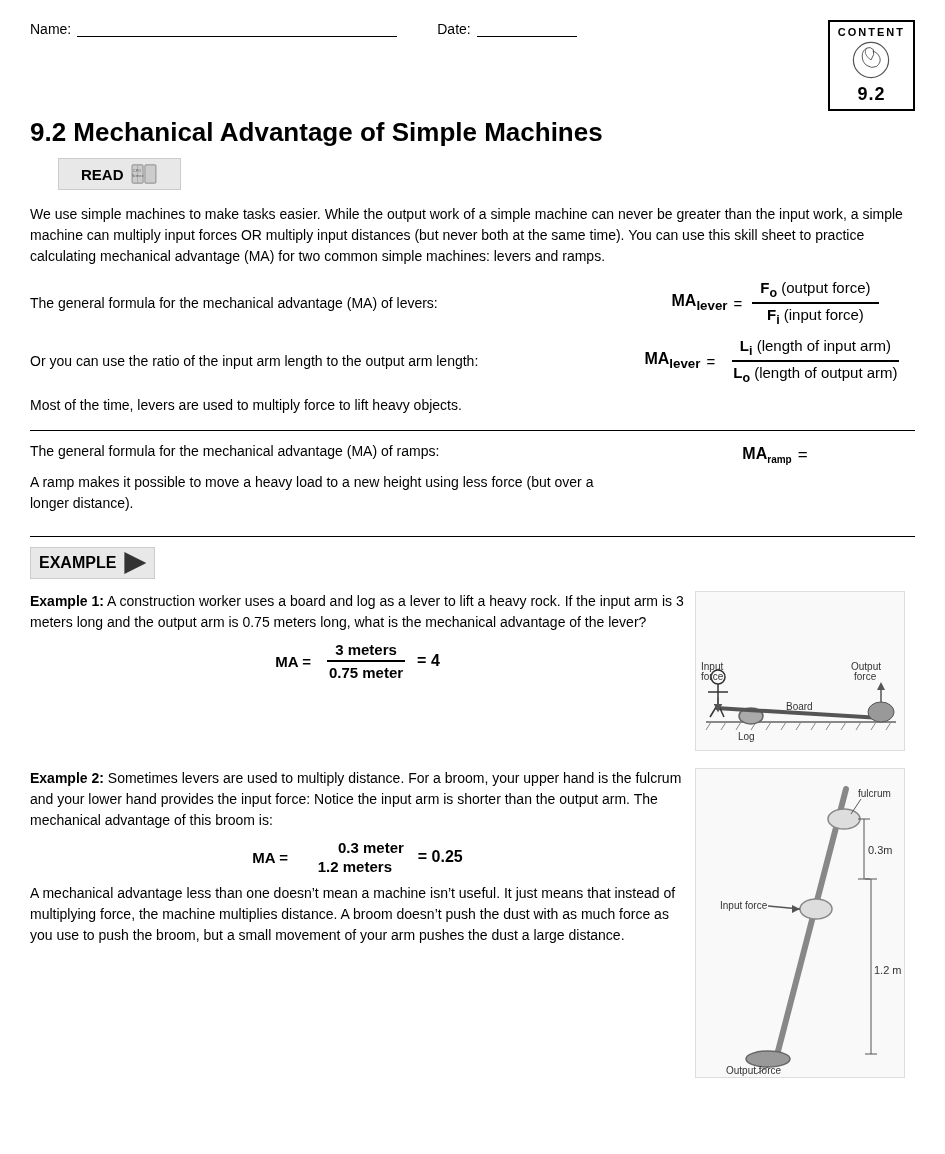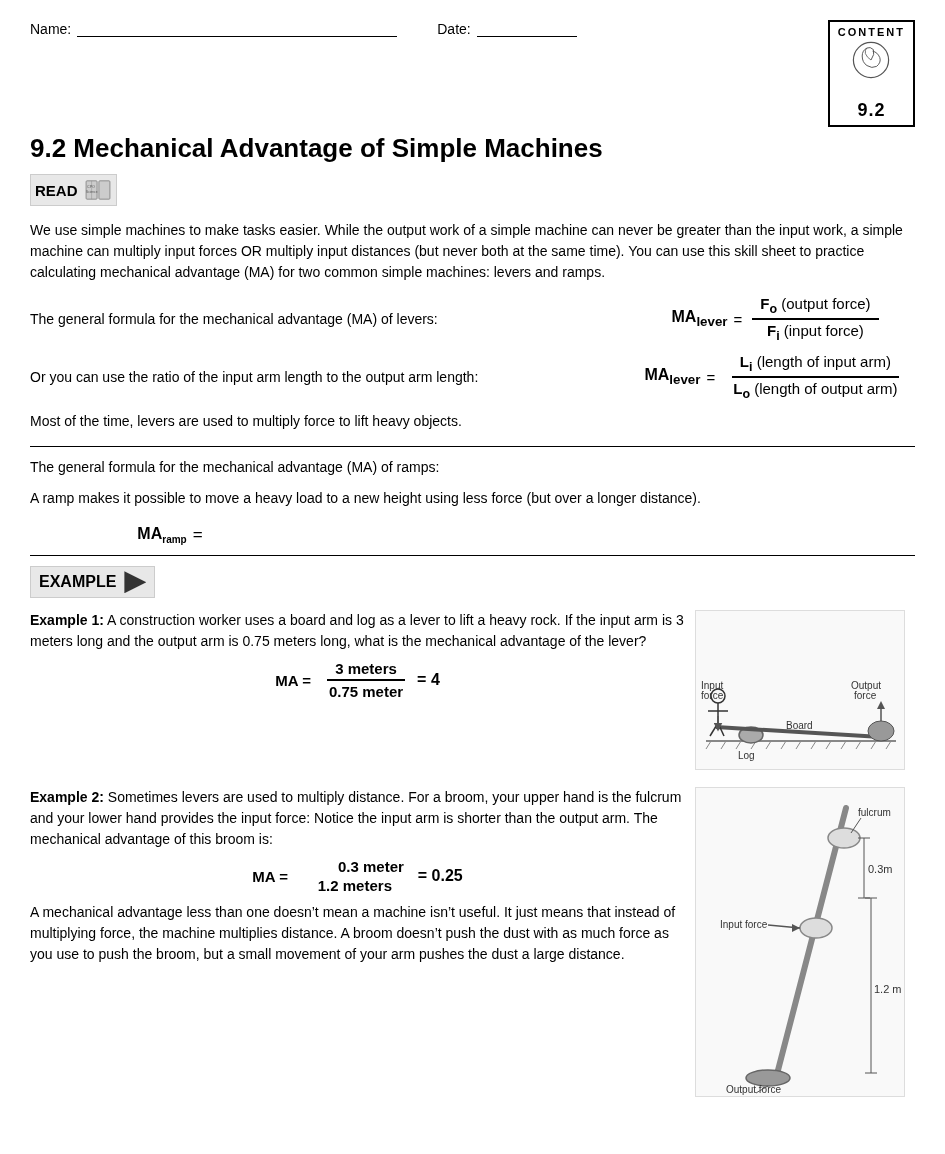--- a/index.html
+++ b/index.html
@@ -42,41 +42,42 @@
       padding: 4px 8px;
       font-size: 11px;
       font-weight: bold;
       letter-spacing: 1px;
       min-width: 70px;
       text-align: center;
     }
     .content-badge .badge-num {
       font-size: 18px;
       font-weight: bold;
-      margin-top: 18px;
+      margin-top: 2px;
     }
     .shell-icon {
       width: 40px;
       height: 40px;
       margin: 2px 0;
     }
     .page-title {
       font-size: 26px;
       font-weight: bold;
       margin-bottom: 10px;
     }
     .read-bar {
       display: flex;
       align-items: center;
       gap: 6px;
       background: #e8e8e8;
-      padding: 4px 4px;
+      padding: 4px 22px;
       display: inline-flex;
       margin-bottom: 14px;
       border: 1px solid #ccc;
+      margin-left: 28px;
     }
     .read-label {
       font-weight: bold;
       font-size: 15px;
     }
     .book-icon {
       width: 28px;
       height: 22px;
     }
     .intro-text {
@@ -123,21 +124,20 @@
     .formula-inline {
       display: flex;
       align-items: center;
       gap: 6px;
       justify-content: center;
     }
     .ramp-formula-section {
       display: flex;
       align-items: flex-start;
       margin-bottom: 8px;
-      flex-direction: column;
     }
     .ramp-text-col {
       flex: 1;
       padding-right: 20px;
     }
     .ramp-formula-col {
       min-width: 280px;
       text-align: center;
       font-size: 17px;
     }

